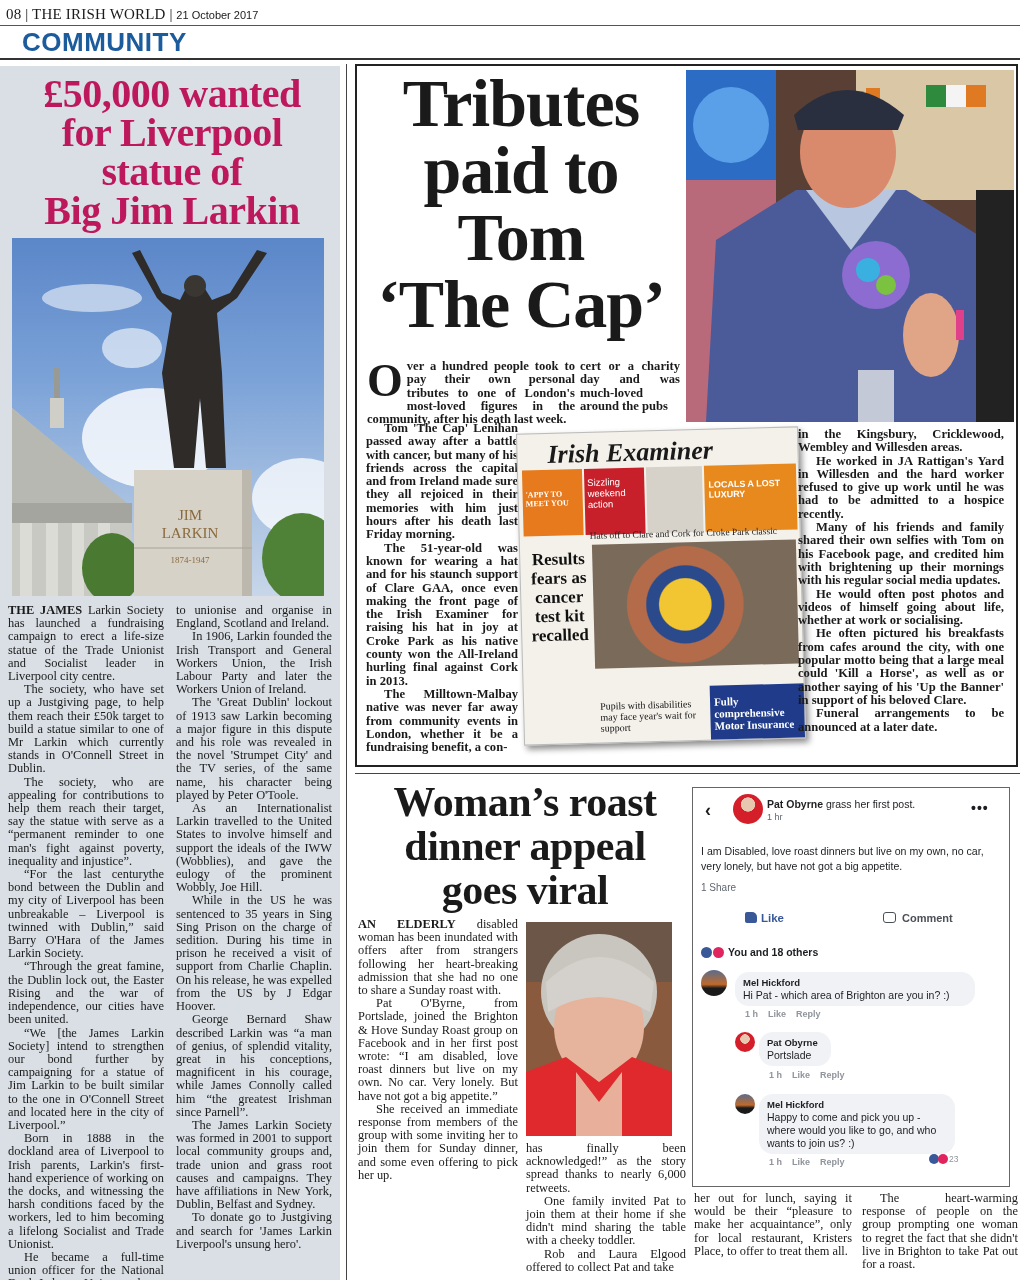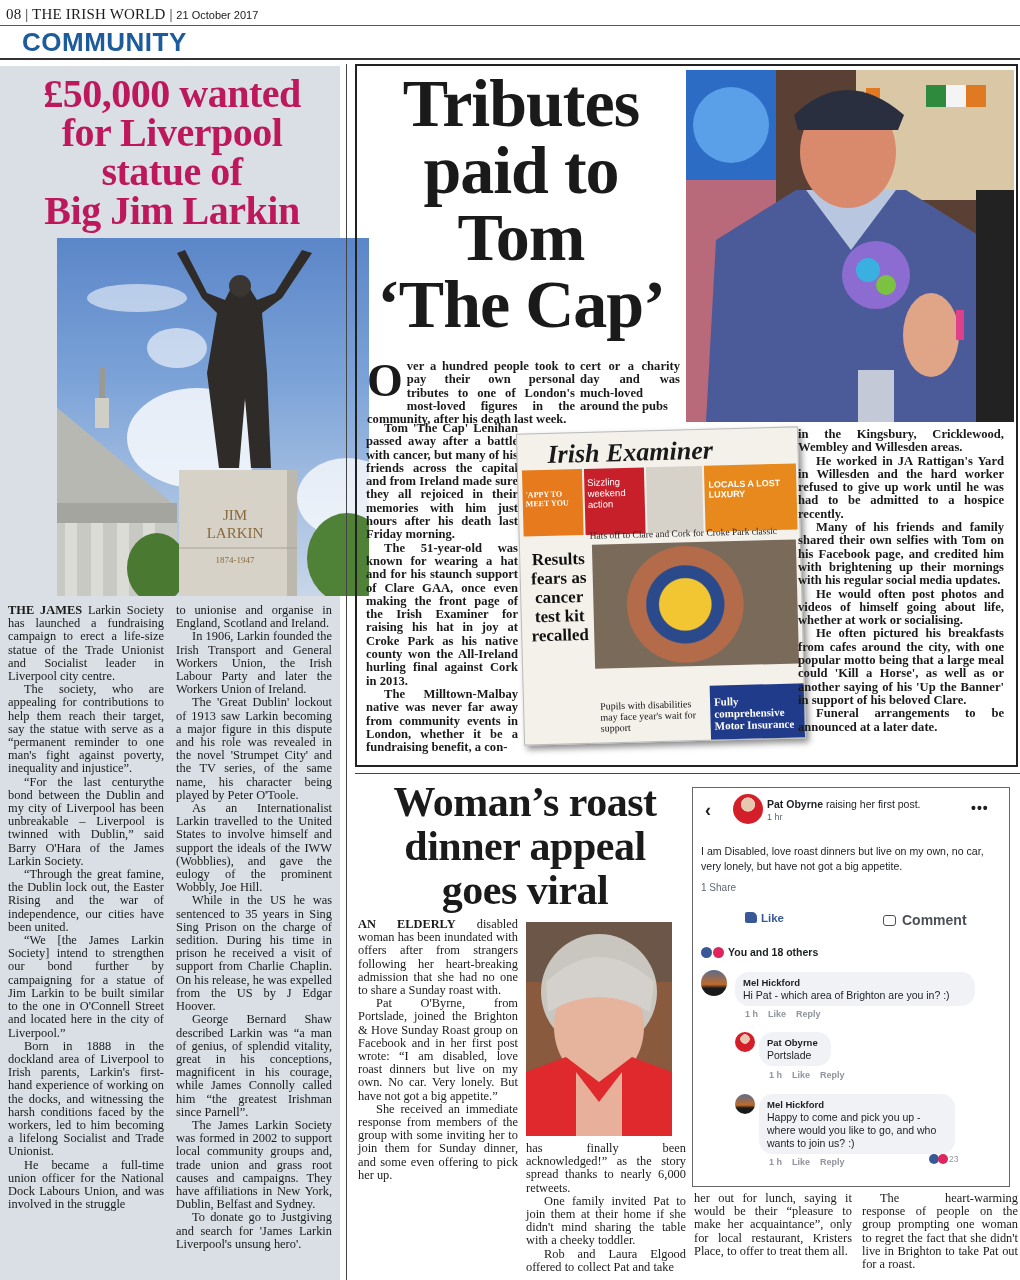--- a/index.html
+++ b/index.html
@@ -10,21 +10,21 @@
   .masthead { position: absolute; left: 6px; top: 4px; height: 20px; font-size: 15px; line-height: 20px; white-space: nowrap; }
   .masthead .pub { font-family: "Liberation Serif", serif; letter-spacing: 0.2px; }
   .masthead .date { font-family: "Liberation Sans", sans-serif; font-size: 11px; }
   .mast-rule { position: absolute; left: 0; top: 25px; width: 1020px; height: 1px; background: #555; }
   .section { position: absolute; left: 6px; top: 27px; font-family: "Liberation Sans", sans-serif; font-weight: 700; font-size: 26px; color: #1d5c9c; line-height: 30px; letter-spacing: 0.5px; margin-left: 16px; }
   .section-rule { position: absolute; left: 0; top: 58px; width: 1020px; height: 2px; background: #333; }
 
   
   .larkin { position: absolute; left: 0; top: 66px; width: 340px; height: 1214px; background: #d9dfe5; }
   .larkin h1 { position: absolute; left: 12px; top: 8px; width: 320px; text-align: center; font-family: "Liberation Serif", serif; font-weight: 700; font-size: 40px; line-height: 39px; color: #be185d; letter-spacing: -0.5px; }
-  .larkin-photo { position: absolute; left: 12px; top: 172px; width: 312px; height: 358px; overflow: hidden; background: linear-gradient(180deg, #5b86c8 0%, #7ca3d8 40%, #a9c2e2 75%, #c8d6e8 100%); margin-left: 45px; }
+  .larkin-photo { position: absolute; left: 12px; top: 172px; width: 312px; height: 358px; overflow: hidden; background: linear-gradient(180deg, #5b86c8 0%, #7ca3d8 40%, #a9c2e2 75%, #c8d6e8 100%); }
   .cols2 { position: absolute; top: 538px; width: 156px; font-size: 12.4px; line-height: 13.2px; text-align: justify; hyphens: manual; }
   .cols2 p { text-indent: 16px; }
   .cols2 p.first { text-indent: 0; }
   .cols2 b { font-weight: 700; }
 
   .vrule { position: absolute; width: 1px; background: #444; }
 
   
   .tom-box { position: absolute; left: 355px; top: 64px; width: 663px; height: 703px; border: 2px solid #222; }
   .tom-title { position: absolute; left: 366px; top: 70px; width: 310px; text-align: center; font-family: "Liberation Serif", serif; font-weight: 700; font-size: 68px; line-height: 67px; letter-spacing: -1px; color: #1a1a1a; }
@@ -67,21 +67,21 @@
   .fb .avatar { position: absolute; border-radius: 50%; overflow: hidden; }
   .fb .av-pat { background: radial-gradient(circle at 50% 35%, #e8c7b0 0 28%, #d41f2a 30% 100%); }
   .fb .av-mel { background: linear-gradient(180deg, #5a6c8c 0%, #c06a2c 55%, #1a1a1a 70%); }
   .fb .poster { position: absolute; left: 74px; top: 10px; font-size: 10.5px; }
   .fb .poster b { font-weight: 700; }
   .fb .time { position: absolute; left: 74px; top: 24px; font-size: 9px; color: #606770; }
   .fb .more { position: absolute; left: 278px; top: 12px; font-size: 14px; font-weight: 700; letter-spacing: 1px; }
   .fb .post { position: absolute; left: 8px; top: 56px; width: 300px; font-size: 10.6px; line-height: 15px; }
   .fb .shares { position: absolute; left: 8px; top: 94px; font-size: 10px; color: #606770; }
   .fb .like-btn { position: absolute; left: 52px; top: 124px; font-size: 11.5px; font-weight: 700; color: #385898; }
-  .fb .comment-btn { position: absolute; left: 190px; top: 124px; font-size: 14px; font-weight: 700; color: #4b4f56; }
+  .fb .comment-btn { position: absolute; left: 190px; top: 124px; font-size: 11px; font-weight: 700; color: #4b4f56; }
   .fb .reacts { position: absolute; left: 8px; top: 158px; font-size: 10.5px; font-weight: 700; display: flex; align-items: center; gap: 4px; }
   .react-dot { display: inline-block; width: 11px; height: 11px; border-radius: 50%; }
   .fb .bubble { position: absolute; background: #f0f2f5; border-radius: 14px; padding: 4px 8px; font-size: 10.5px; line-height: 13px; }
   .fb .bubble .nm { font-weight: 700; font-size: 9.5px; }
   .fb .meta { position: absolute; font-size: 9px; color: #90949c; font-weight: 700; text-align: right; }
   .fb .meta span { margin-right: 10px; }
   .fb .cnt { position: absolute; font-size: 8.5px; color: #90949c; display: flex; align-items: center; gap: 1px; }
 </style>
 </head>
 <body>
@@ -132,35 +132,36 @@
       <text x="178" y="300" font-family="Liberation Serif, serif" font-size="15" fill="#8a6a3c" text-anchor="middle">LARKIN</text>
       <text x="178" y="325" font-family="Liberation Serif, serif" font-size="9" fill="#8a6a3c" text-anchor="middle">1874-1947</text>
 
       <path d="M120,15 L145,60 L160,75 L150,135 L162,230 L182,230 L188,160 L194,230 L214,230 L210,135 L205,75 L225,60 L255,15 L245,12 L218,55 L200,62 L190,46 L176,46 L168,62 L150,55 L128,12 Z" fill="#2e2b28"></path>
       <circle cx="183" cy="48" r="11" fill="#3a3632"></circle>
     </svg>
   </div>
 
   <div class="cols2" style="left:8px;">
     <p class="first"><b>THE JAMES</b><span> Larkin Society has launched a fundraising campaign to erect a life-size statue of the Trade Unionist and Socialist leader in Liverpool city centre.</span></p>
+    <p>The society, who have set up a Justgiving page, to help them reach their £50k target to build a statue similar to one of Mr Larkin which currently stands in O'Connell Street in Dublin.</p>
     <p>The society, who are appealing for contributions to help them reach their target, say the statue with serve as a “permanent reminder to one man's fight against poverty, inequality and injustice”.</p>
     <p>“For the last centurythe bond between the Dublin and my city of Liverpool has been unbreakable – Liverpool is twinned with Dublin,” said Barry O'Hara of the James Larkin Society.</p>
     <p>“Through the great famine, the Dublin lock out, the Easter Rising and the war of independence, our cities have been united.</p>
     <p>“We [the James Larkin Society] intend to strengthen our bond further by campaigning for a statue of Jim Larkin to be built similar to the one in O'Connell Street and located here in the city of Liverpool.”</p>
     <p>Born in 1888 in the dockland area of Liverpool to Irish parents, Larkin's first-hand experience of working on the docks, and witnessing the harsh conditions faced by the workers, led to him becoming a lifelong Socialist and Trade Unionist.</p>
     <p>He became a full-time union officer for the National Dock Labours Union, and was involved in the struggle</p>
   </div>
   <div class="cols2" style="left:176px;">
     <p class="first">to unionise and organise in England, Scotland and Ireland.</p>
     <p>In 1906, Larkin founded the Irish Transport and General Workers Union, the Irish Labour Party and later the Workers Union of Ireland.</p>
     <p>The 'Great Dublin' lockout of 1913 saw Larkin becoming a major figure in this dispute and his role was revealed in the novel 'Strumpet City' and the TV series, of the same name, his character being played by Peter O'Toole.</p>
     <p>As an Internationalist Larkin travelled to the United States to involve himself and support the ideals of the IWW (Wobblies), and gave the eulogy of the prominent Wobbly, Joe Hill.</p>
     <p>While in the US he was sentenced to 35 years in Sing Sing Prison on the charge of sedition. During his time in prison he received a visit of support from Charlie Chaplin. On his release, he was expelled from the US by J Edgar Hoover.</p>
     <p>George Bernard Shaw described Larkin was “a man of genius, of splendid vitality, great in his conceptions, magnificent in his courage, while James Connolly called him “the greatest Irishman since Parnell”.</p>
-    <p>The James Larkin Society was formed in 2002 to support local community groups and, trade union and grass root causes and campaigns. They have affiliations in New York, Dublin, Belfast and Sydney.</p>
+    <p>The James Larkin Society was formed in 2001 to support local community groups and, trade union and grass root causes and campaigns. They have affiliations in New York, Dublin, Belfast and Sydney.</p>
     <p>To donate go to Justgiving and search for 'James Larkin Liverpool's unsung hero'.</p>
   </div>
 </div>
 
 <div class="vrule" style="left:346px; top:64px; height:1216px;"></div>
 
 <div class="tom-box"></div>
 <div class="tom-title">
   <span>Tributes</span><br>
   <span>paid to</span><br>
@@ -257,21 +258,21 @@
   <p>Rob and Laura Elgood offered to collect Pat and take</p>
 </div>
 <div class="roast-col3">her out for lunch, saying it would be their “pleasure to make her acquaintance”, only for local restaurant, Kristers Place, to offer to treat them all.</div>
 <div class="roast-col4">
   <p>The heart-warming response of people on the group prompting one woman to regret the fact that she didn't live in Brighton to take Pat out for a roast.</p>
 </div>
 
 <div class="fb">
   <div class="back">‹</div>
   <div class="avatar av-pat" style="left:40px; top:6px; width:30px; height:30px;"></div>
-  <div class="poster"><b>Pat Obyrne</b><span> raising her first post.</span></div>
+  <div class="poster"><b>Pat Obyrne</b><span> grass her first post.</span></div>
   <div class="time">1 hr</div>
   <div class="more">•••</div>
   <div class="post">I am Disabled, love roast dinners but live on my own, no car, very lonely, but have not got a big appetite.</div>
   <div class="shares">1 Share</div>
 
   <div class="like-btn">
     <span style="display:inline-block; width:12px; height:11px; background:#385898; border-radius:2px 5px 2px 2px; vertical-align:-1px; margin-right:4px;"></span><span>Like</span>
   </div>
   <div class="comment-btn">
     <span style="display:inline-block; width:13px; height:11px; border:1.5px solid #4b4f56; border-radius:3px; vertical-align:-1px; margin-right:6px;"></span><span>Comment</span>

